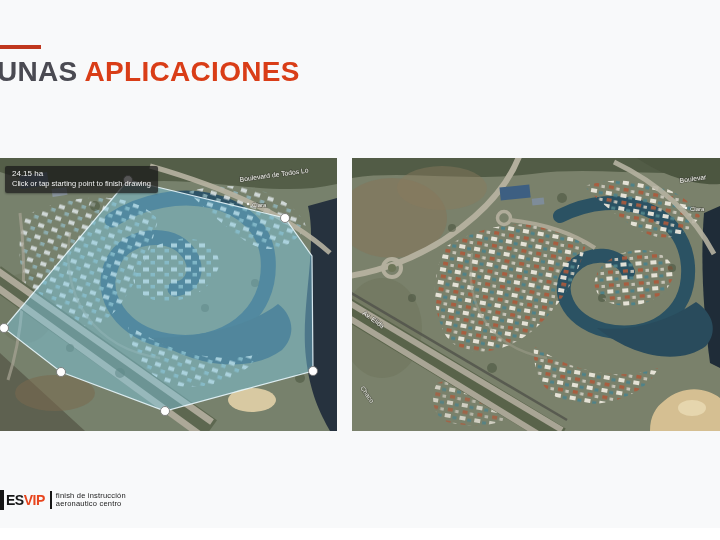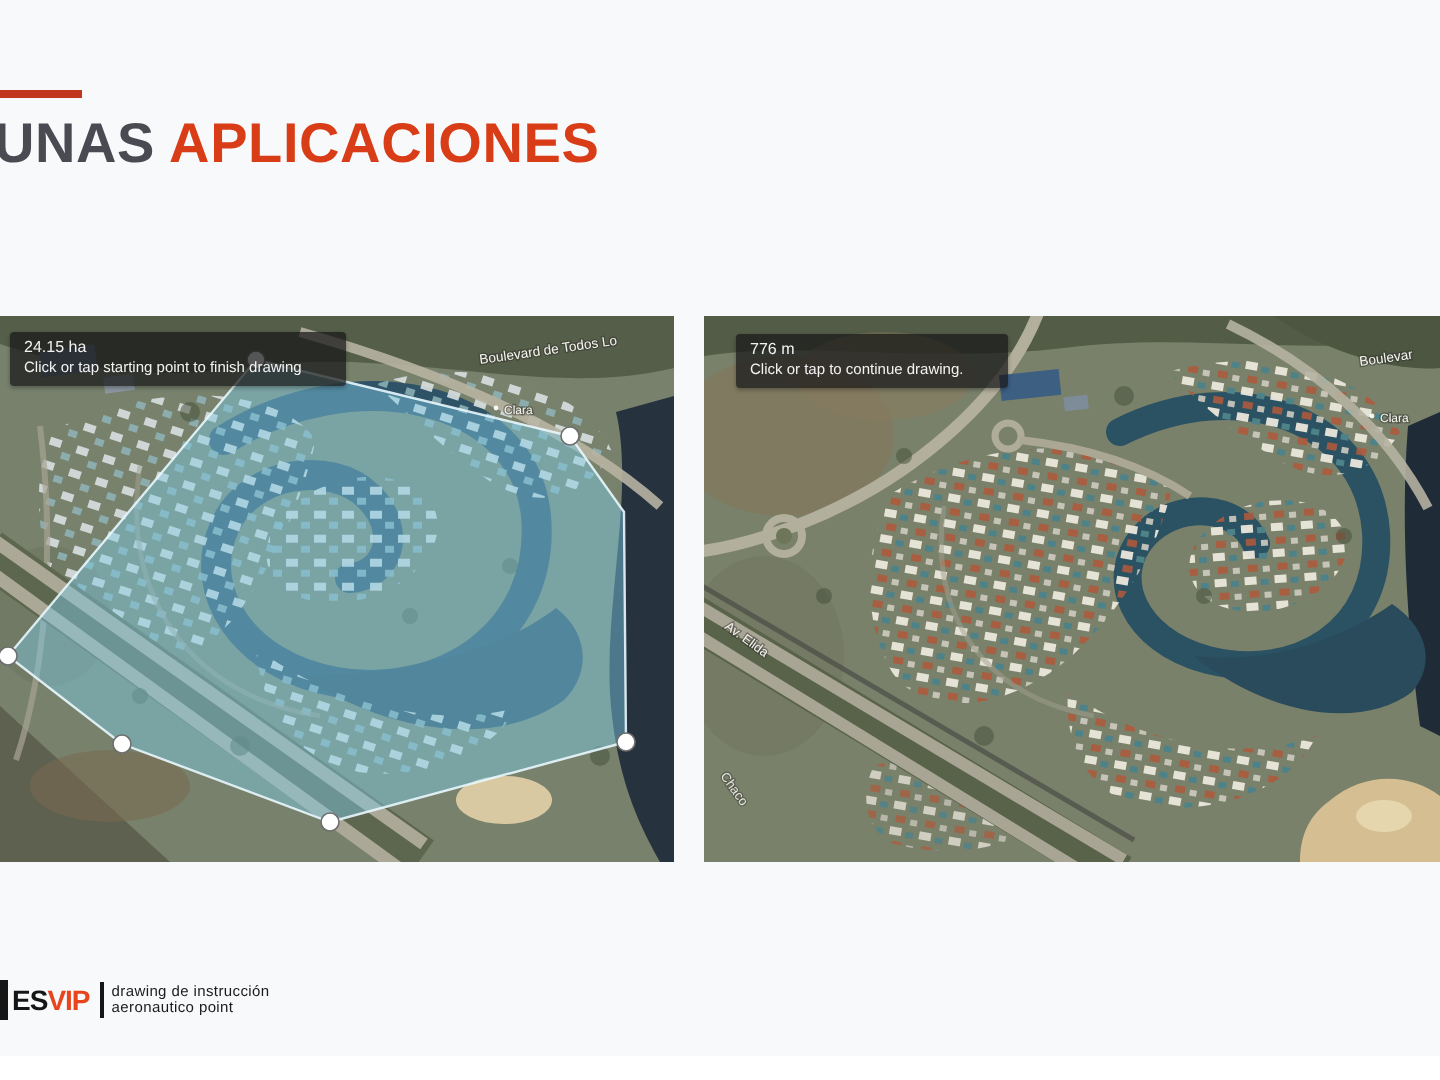--- a/index.html
+++ b/index.html
@@ -8,21 +8,21 @@
   .accent-dash{position:absolute;left:0;top:45px;width:41px;height:4px;background:#C0371E;}
   .title{position:absolute;left:-3px;top:56px;margin:0;font-size:28px;font-weight:bold;
          letter-spacing:.3px;white-space:nowrap;}
   .title .t-dark{color:#4A4A52;}
   .title .t-accent{color:#D93D17;margin-left:7px;}
   .map{position:absolute;top:158px;height:273px;overflow:hidden;}
   .map-left{left:0;width:337px;}
   .map-right{left:352px;width:368px;}
   .map svg{display:block;}
   .tooltip{position:absolute;background:rgba(25,25,25,.74);color:#F2F2F2;border-radius:2px;
-           padding:3px 22px 4px 7px;white-space:nowrap;box-shadow:0 1px 2px rgba(0,0,0,.3);}
+           padding:3px 7px 4px 7px;white-space:nowrap;box-shadow:0 1px 2px rgba(0,0,0,.3);}
   .tooltip .measure{font-size:8px;line-height:10px;}
   .tooltip .instr{font-size:7.5px;line-height:10px;text-align:right;}
   .tt-left{left:5px;top:8px;}
   .tt-right{left:16px;top:9px;}
   .map-label{fill:#F5F5F0;font-family:"Liberation Sans",sans-serif;
              paint-order:stroke;stroke:#33332E;stroke-opacity:.45;stroke-width:1.4px;}
   .footer{position:absolute;left:0;top:489px;display:flex;align-items:center;}
   .logo-partial{width:4px;height:20px;background:#161616;margin-right:2px;}
   .logo-text{font-size:14px;font-weight:800;letter-spacing:-.5px;color:#161616;line-height:22px;}
   .logo-text .lg-accent{color:#E8451D;}
@@ -164,29 +164,25 @@
           <circle cx="100" cy="70" r="4"></circle>
       </g>
       <g>
         <text class="map-label" x="328" y="25" font-size="6.8" transform="rotate(-8 328 25)">Boulevar</text>
         <circle cx="334" cy="50" r="1.2" fill="#FFFFFF" opacity="0.9"></circle>
         <text class="map-label" x="338" y="53" font-size="6">Clara</text>
         <text class="map-label" x="10" y="156" font-size="6.5" transform="rotate(36 10 156)">Av. Elida</text>
         <text class="map-label" x="8" y="230" font-size="6.5" transform="rotate(55 8 230)" opacity="0.85">Chaco</text>
       </g>
     </svg>
-    <div class="tooltip tt-right">
-      <div class="measure">776 m</div>
-      <div class="instr">Click or tap to continue drawing.</div>
-    </div>
   </figure>
 
   <footer class="footer">
     <div class="logo-partial"></div>
     <div class="logo-text"><span>ES</span><span class="lg-accent">VIP</span></div>
     <div class="logo-sep"></div>
     <div class="logo-caption">
-      <div>drawing de instrucción</div>
-      <div>aeronautico point</div>
+      <div>finish de instrucción</div>
+      <div>aeronautico centro</div>
     </div>
   </footer>
 
 </div>
 
 </body></html>

